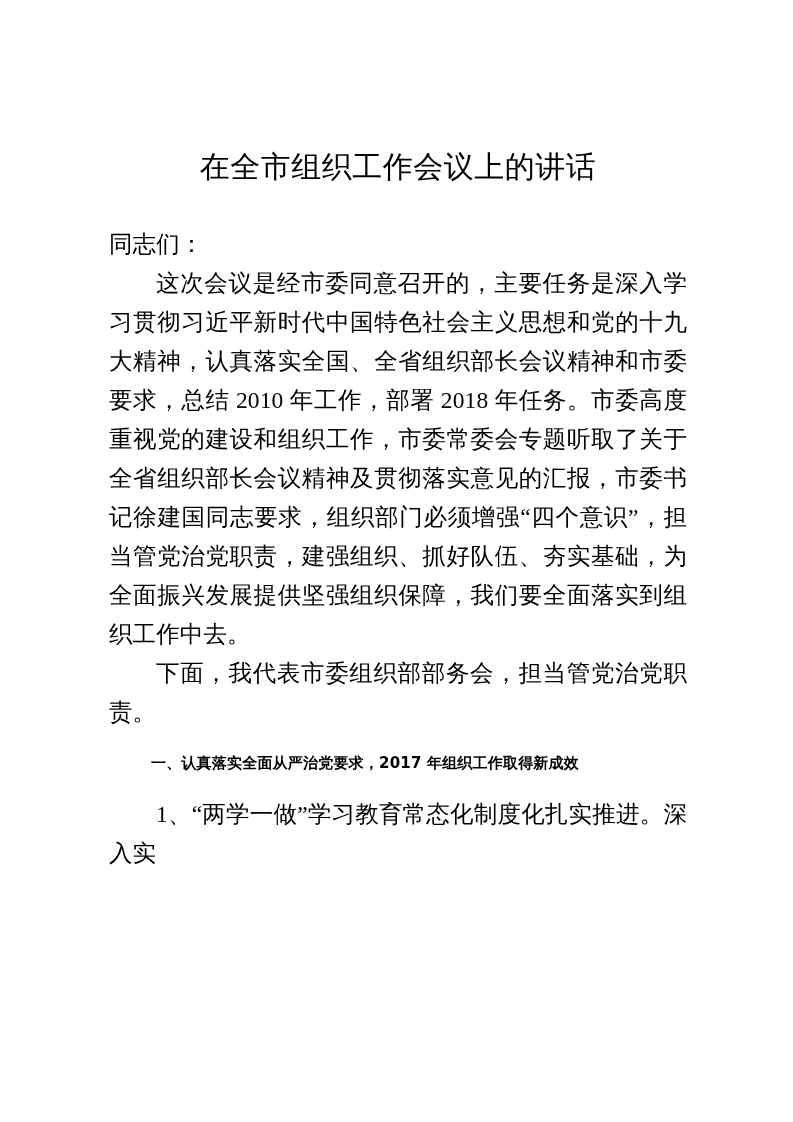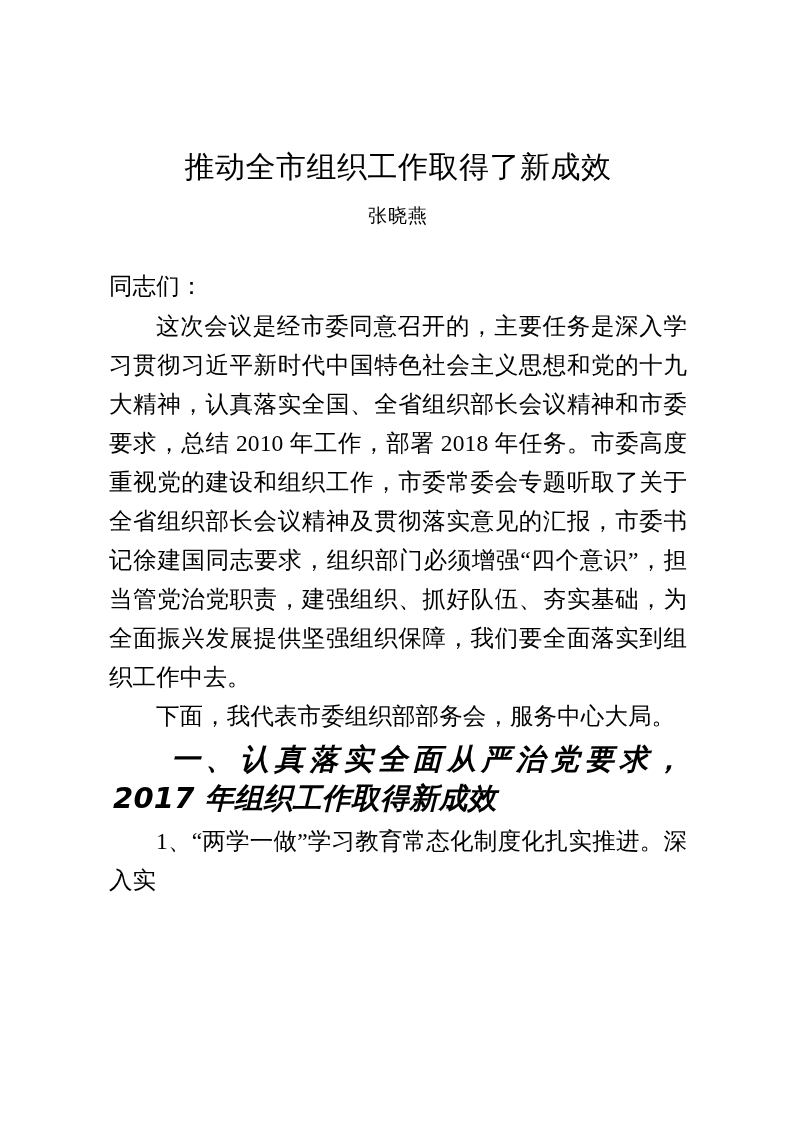--- a/index.html
+++ b/index.html
@@ -61,54 +61,51 @@
     text-align: justify;
     text-justify: inter-ideograph;
     text-align-last: left;
     letter-spacing: 0.1px;
   }
   p.indent {
     text-indent: 2em;
   }
   p.salutation {
     text-indent: 0;
-    font-family: Liberation Mono, monospace;
   }
   p.heading {
-    margin: 4px;
+    margin: 12px;
     padding: 0;
     font-family: "DejaVu Sans", "Liberation Sans", sans-serif;
     font-weight: 700;
-    font-size: 29px;
+    font-size: 15px;
     line-height: 39px;
     text-indent: 2em;
     text-align: justify;
     text-justify: inter-ideograph;
     text-align-last: left;
     letter-spacing: 0.2px;
-    font-style: italic;
   }
 </style>
 </head>
 <body>
 
 <div class="page">
   <div class="content">
 
-    <h1 class="doc-title">推动全市组织工作取得了新成效</h1>
+    <h1 class="doc-title">在全市组织工作会议上的讲话</h1>
 
-    <div class="doc-byline">张晓燕</div>
 
     <div class="body-block">
 
       <p class="para salutation">同志们：</p>
 
       <p class="para indent">这次会议是经市委同意召开的，主要任务是深入学习贯彻习近平新时代中国特色社会主义思想和党的十九大精神，认真落实全国、全省组织部长会议精神和市委要求，总结 2010 年工作，部署 2018 年任务。市委高度重视党的建设和组织工作，市委常委会专题听取了关于全省组织部长会议精神及贯彻落实意见的汇报，市委书记徐建国同志要求，组织部门必须增强“四个意识”，担当管党治党职责，建强组织、抓好队伍、夯实基础，为全面振兴发展提供坚强组织保障，我们要全面落实到组织工作中去。</p>
 
-      <p class="para indent">下面，我代表市委组织部部务会，服务中心大局。</p>
+      <p class="para indent">下面，我代表市委组织部部务会，担当管党治党职责。</p>
 
       <p class="heading">一、认真落实全面从严治党要求，2017 年组织工作取得新成效</p>
 
 
       <p class="para indent">1、“两学一做”学习教育常态化制度化扎实推进。深入实</p>
 
     </div>
   </div>
 </div>
 

